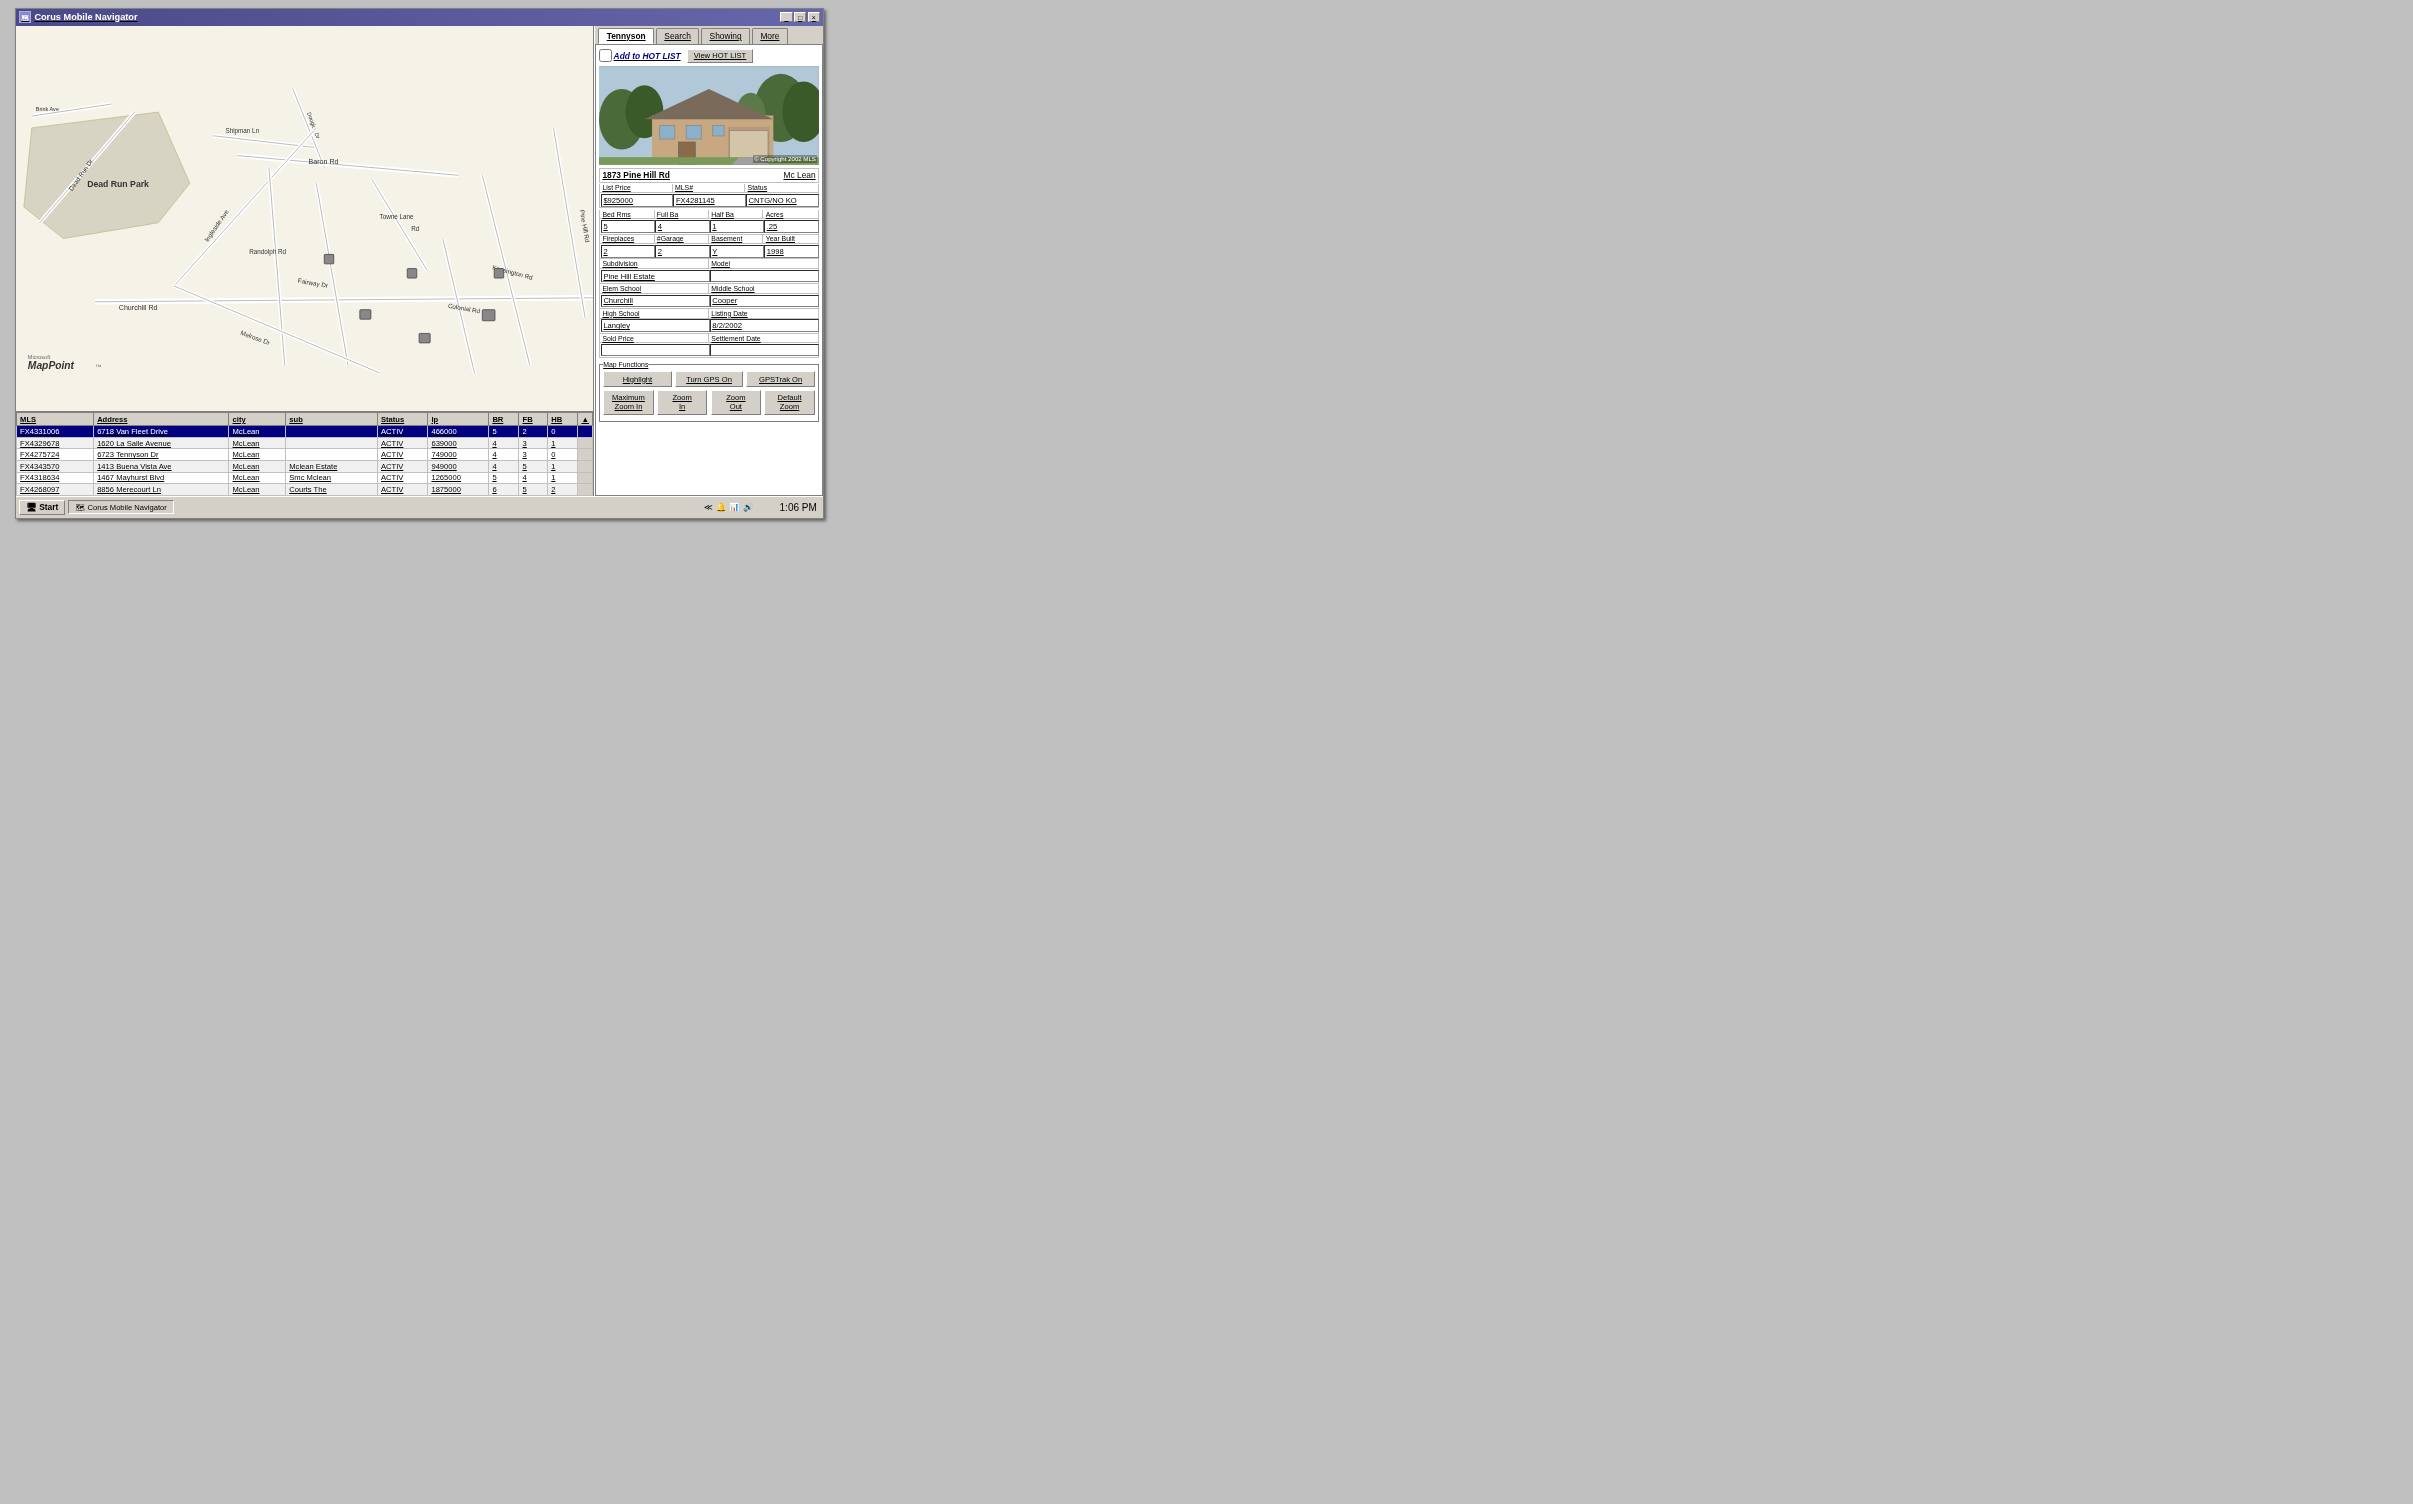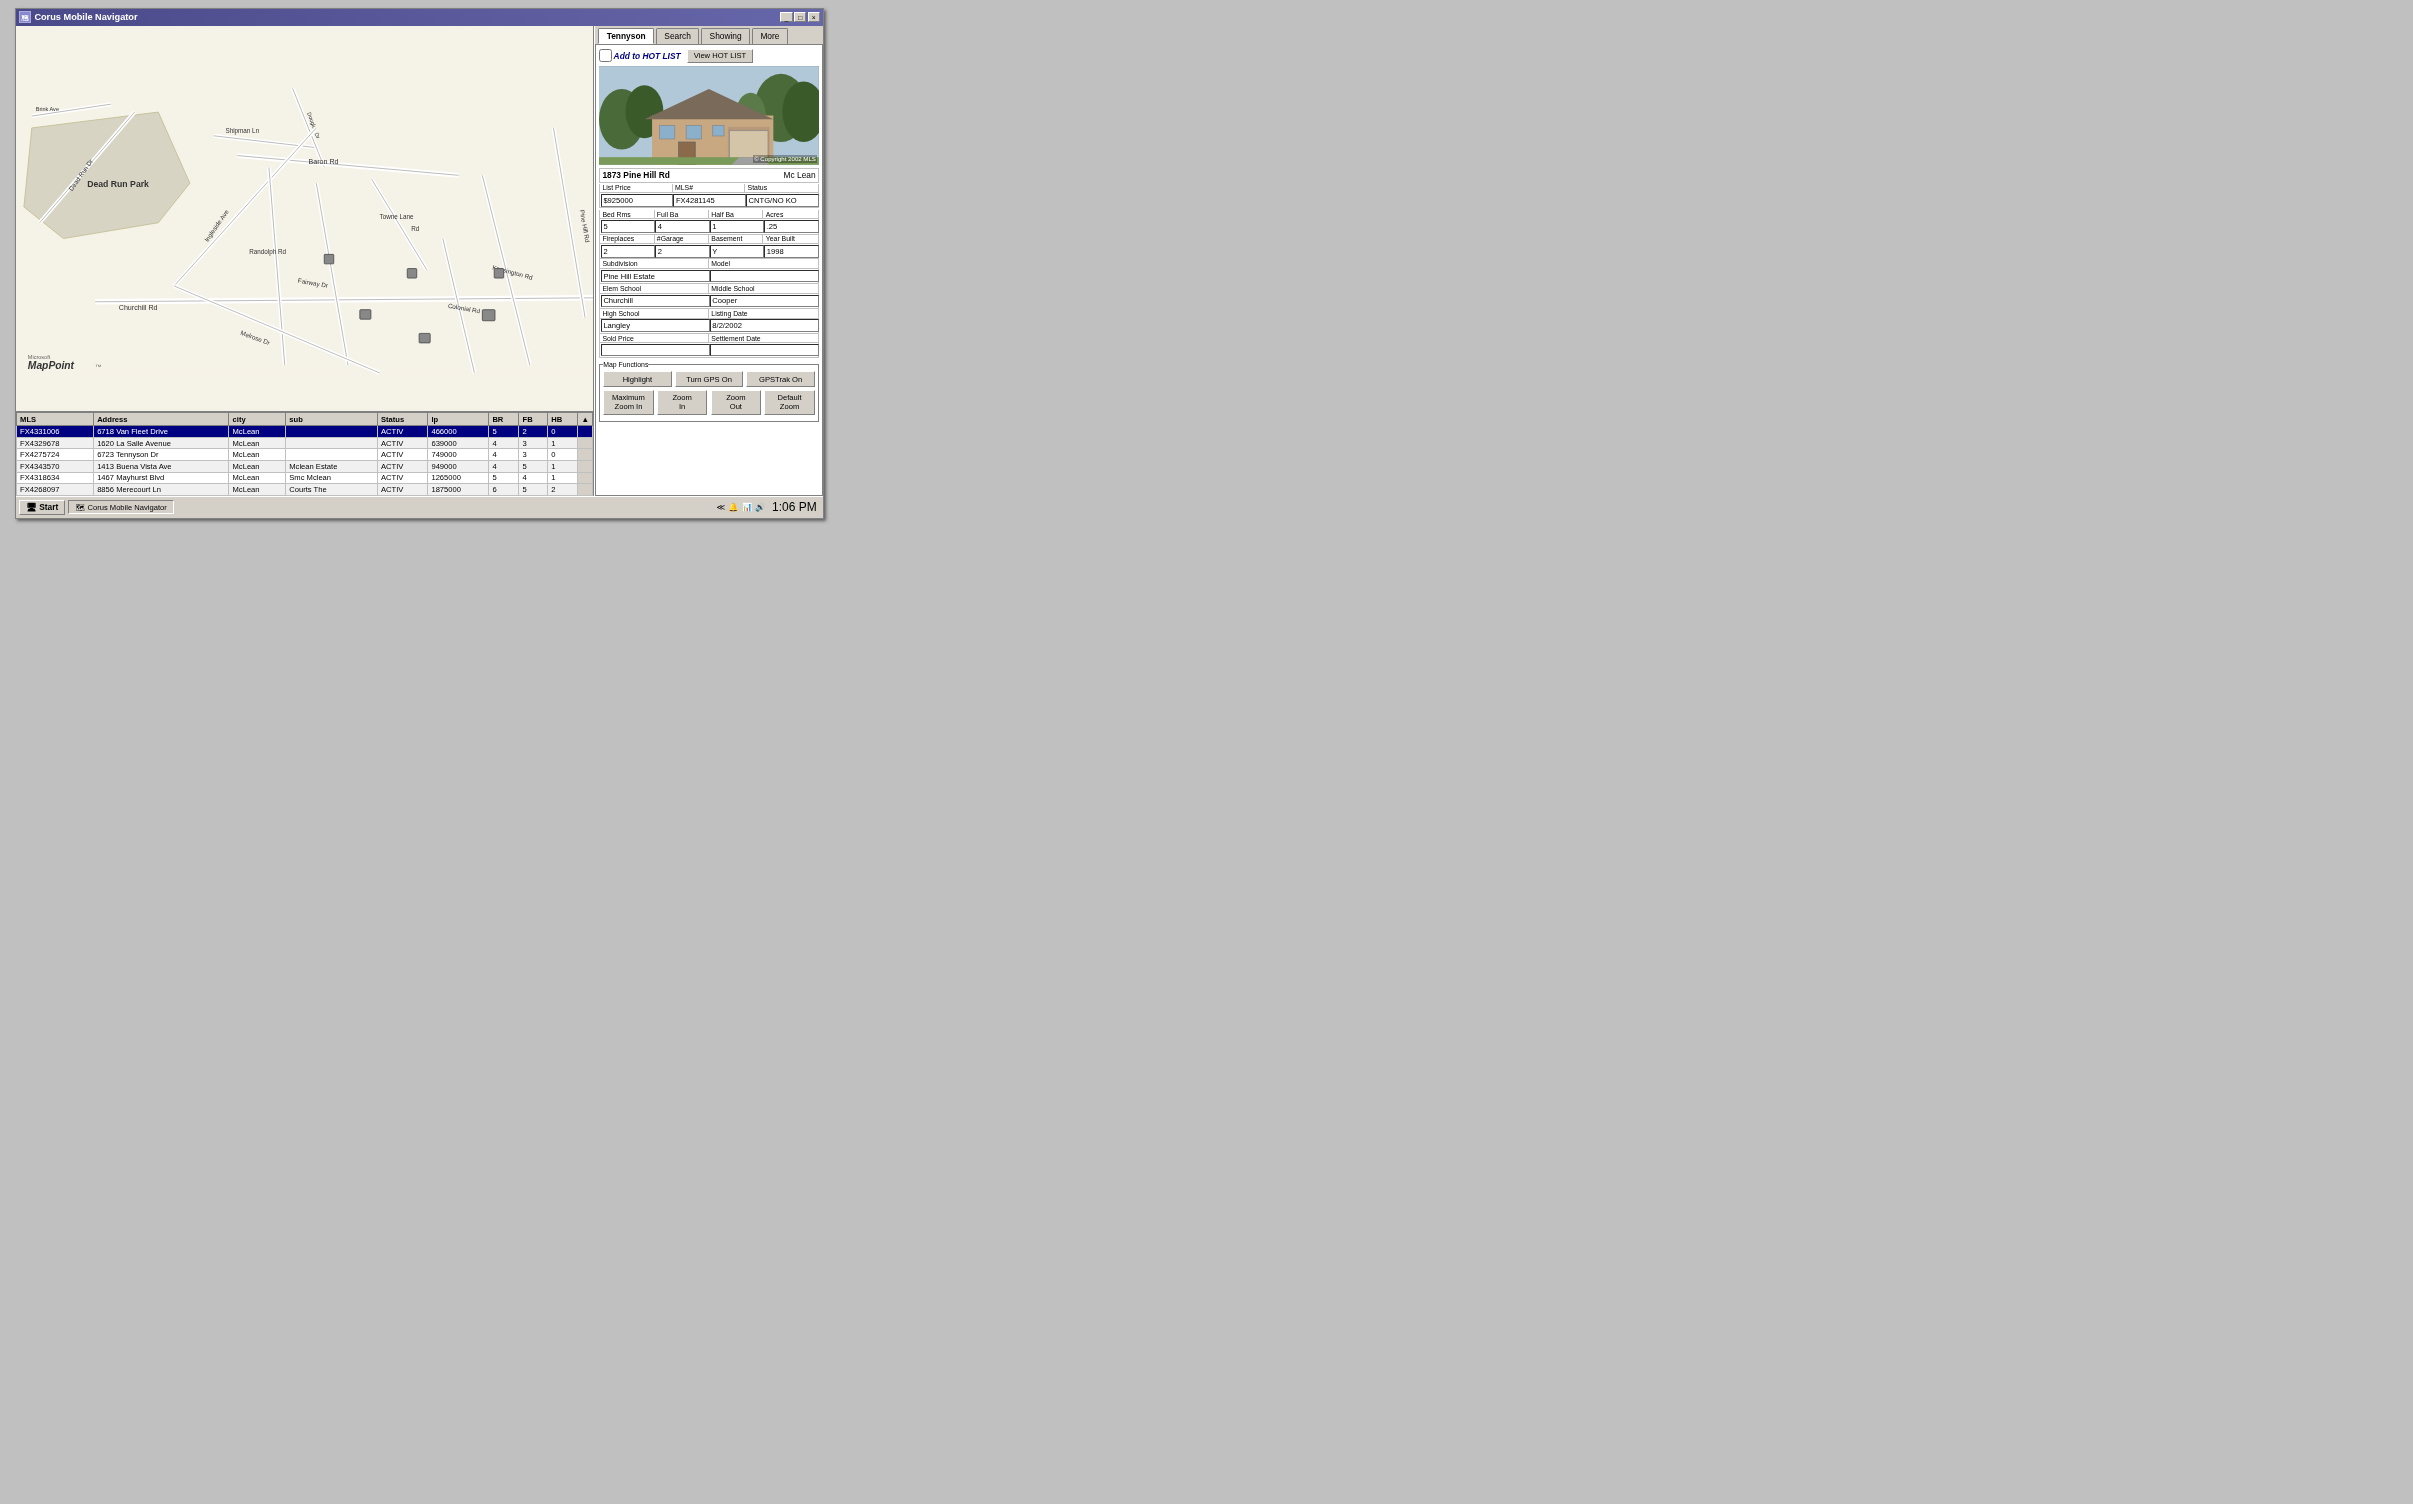--- a/index.html
+++ b/index.html
@@ -14,20 +14,21 @@
 
     
     .window {
       width: 809px;
       height: 511px;
       border: 1.5px solid #808080;
       background: #84cc16;
       position: relative;
       margin: 7.6px auto;
       box-shadow: 1.5px 1.5px 3.1px rgba(0,0,0,0.5);
+      text-decoration: underline;
     }
 
     .title-bar {
       background: linear-gradient(to right, #4a4a8a, #6666aa);
       color: white;
       height: 17px;
       display: flex;
       align-items: center;
       justify-content: space-between;
       padding: 0 3.1px;
@@ -300,22 +301,23 @@
 
     .taskbar-right {
       margin-left: auto;
       display: flex;
       align-items: center;
       gap: 3.1px;
       font-size: 8.4px;
     }
 
     .clock {
-      font-size: 12px;
+      font-size: 10px;
       padding: 1.5px 3.1px;
+      margin-left: 20px;
     }
 
     .list-wrapper {
       position: relative;
     }
 
     
     .annotation {
       position: absolute;
       font-size: 10.7px;

